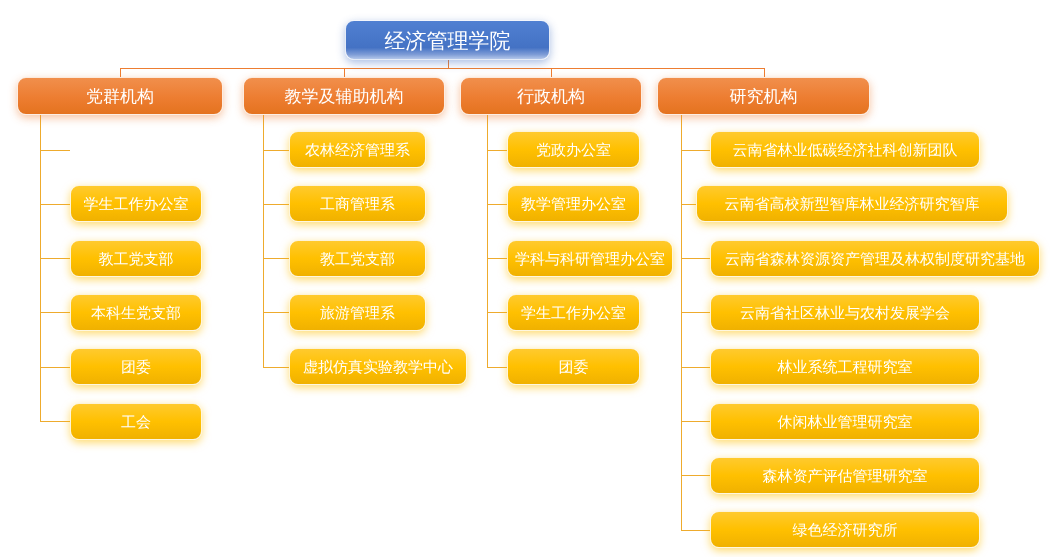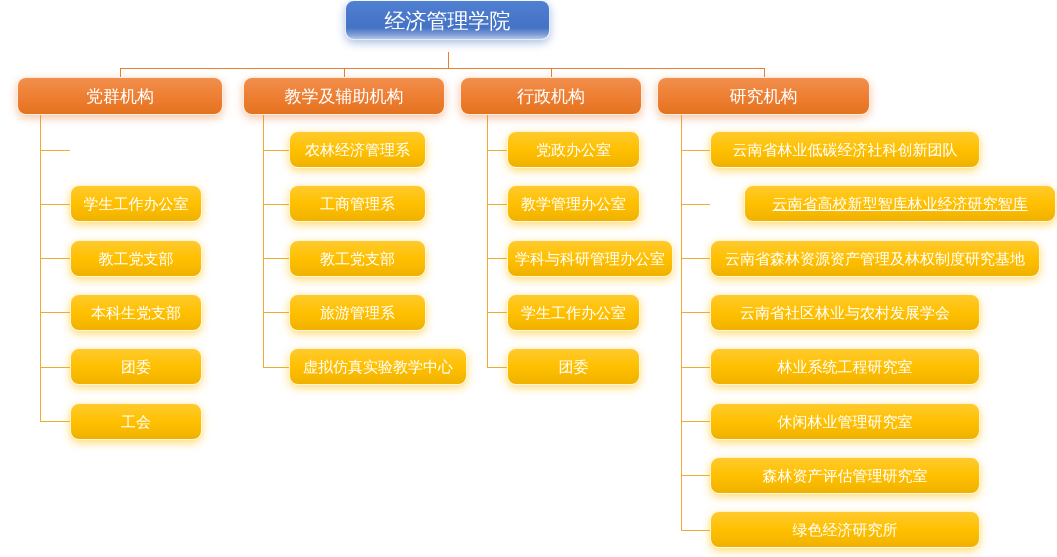--- a/index.html
+++ b/index.html
@@ -51,21 +51,21 @@
     position: absolute;
     z-index: 1;
   }
   .line.top { background: #ed7d31; }
   .line.sub { background: #eeab2d; }
 </style>
 </head>
 <body>
 
 <div id="stage">
-  <div class="node root" style="left:345px; top:0; width:205px; height:40px;">经济管理学院</div>
+  <div class="node root" style="left:345px; top:20px; width:205px; height:40px;">经济管理学院</div>
 
 <div class="line top" style="left: 447.5px; top: 52px; width: 1px; height: 16px;"></div>
     <div class="line top" style="left: 120px; top: 68px; width: 643.5px; height: 1px;"></div>
     <div class="line top" style="left: 120px; top: 68px; width: 1px; height: 9px;"></div>
     <div class="line top" style="left: 344px; top: 68px; width: 1px; height: 9px;"></div>
     <div class="line top" style="left: 551px; top: 68px; width: 1px; height: 9px;"></div>
     <div class="line top" style="left: 763.5px; top: 68px; width: 1px; height: 9px;"></div>
     <div class="node branch" style="left: 17px; top: 77px; width: 206px; height: 38px;">党群机构</div>
     <div class="line sub" style="left: 40px; top: 115px; width: 1px; height: 306px;"></div>
     <div class="line sub" style="left: 40px; top: 149.5px; width: 30px; height: 1px;"></div>
@@ -101,21 +101,21 @@
     <div class="node leaf" style="left: 507px; top: 239.6px; width: 166px; height: 37px;">学科与科研管理办公室</div>
     <div class="line sub" style="left: 487px; top: 312.4px; width: 20px; height: 1px;"></div>
     <div class="node leaf" style="left: 507px; top: 293.9px; width: 133px; height: 37px;">学生工作办公室</div>
     <div class="line sub" style="left: 487px; top: 366.7px; width: 20px; height: 1px;"></div>
     <div class="node leaf" style="left: 507px; top: 348.2px; width: 133px; height: 37px;">团委</div>
     <div class="node branch" style="left: 657px; top: 77px; width: 213px; height: 38px;">研究机构</div>
     <div class="line sub" style="left: 681px; top: 115px; width: 1px; height: 414.6px;"></div>
     <div class="line sub" style="left: 681px; top: 149.5px; width: 29px; height: 1px;"></div>
     <div class="node leaf" style="left: 710px; top: 131px; width: 270px; height: 37px;">云南省林业低碳经济社科创新团队</div>
     <div class="line sub" style="left: 681px; top: 203.8px; width: 29px; height: 1px;"></div>
-    <div class="node leaf" style="left: 744px; top: 185.3px; width: 312px; height: 37px; text-decoration: underline;">云南省高校新型智库林业经济研究智库</div>
+    <div class="node leaf" style="left: 696px; top: 185.3px; width: 312px; height: 37px;">云南省高校新型智库林业经济研究智库</div>
     <div class="line sub" style="left: 681px; top: 258.1px; width: 29px; height: 1px;"></div>
     <div class="node leaf" style="left: 710px; top: 239.6px; width: 330px; height: 37px;">云南省森林资源资产管理及林权制度研究基地</div>
     <div class="line sub" style="left: 681px; top: 312.4px; width: 29px; height: 1px;"></div>
     <div class="node leaf" style="left: 710px; top: 293.9px; width: 270px; height: 37px;">云南省社区林业与农村发展学会</div>
     <div class="line sub" style="left: 681px; top: 366.7px; width: 29px; height: 1px;"></div>
     <div class="node leaf" style="left: 710px; top: 348.2px; width: 270px; height: 37px;">林业系统工程研究室</div>
     <div class="line sub" style="left: 681px; top: 421px; width: 29px; height: 1px;"></div>
     <div class="node leaf" style="left: 710px; top: 402.5px; width: 270px; height: 37px; text-align: right;">休闲林业管理研究室</div>
     <div class="line sub" style="left: 681px; top: 475.3px; width: 29px; height: 1px;"></div>
     <div class="node leaf" style="left: 710px; top: 456.8px; width: 270px; height: 37px;">森林资产评估管理研究室</div>

